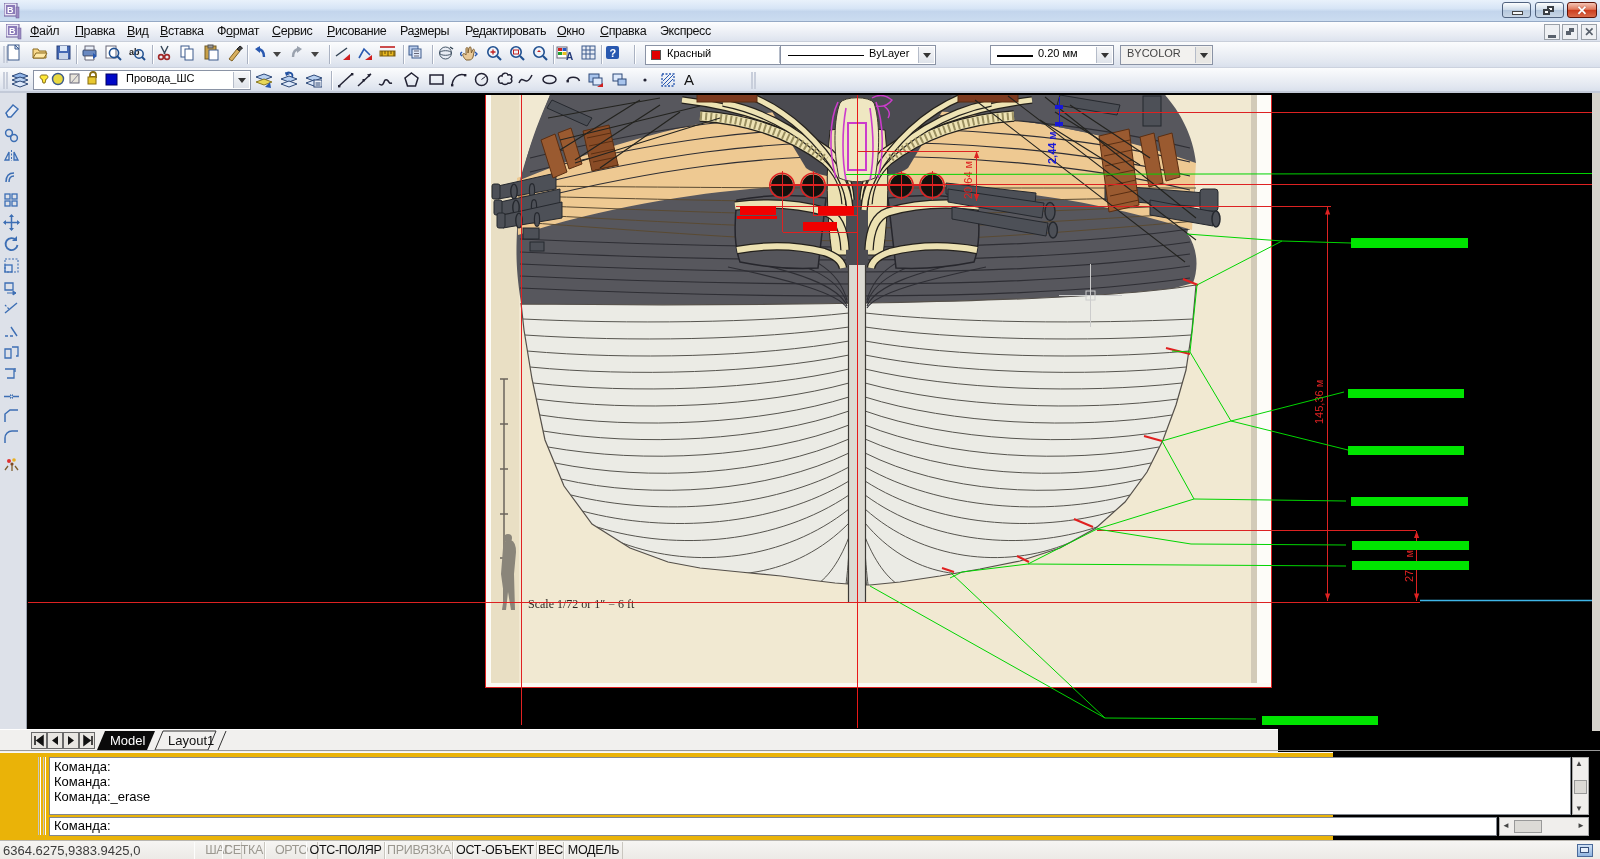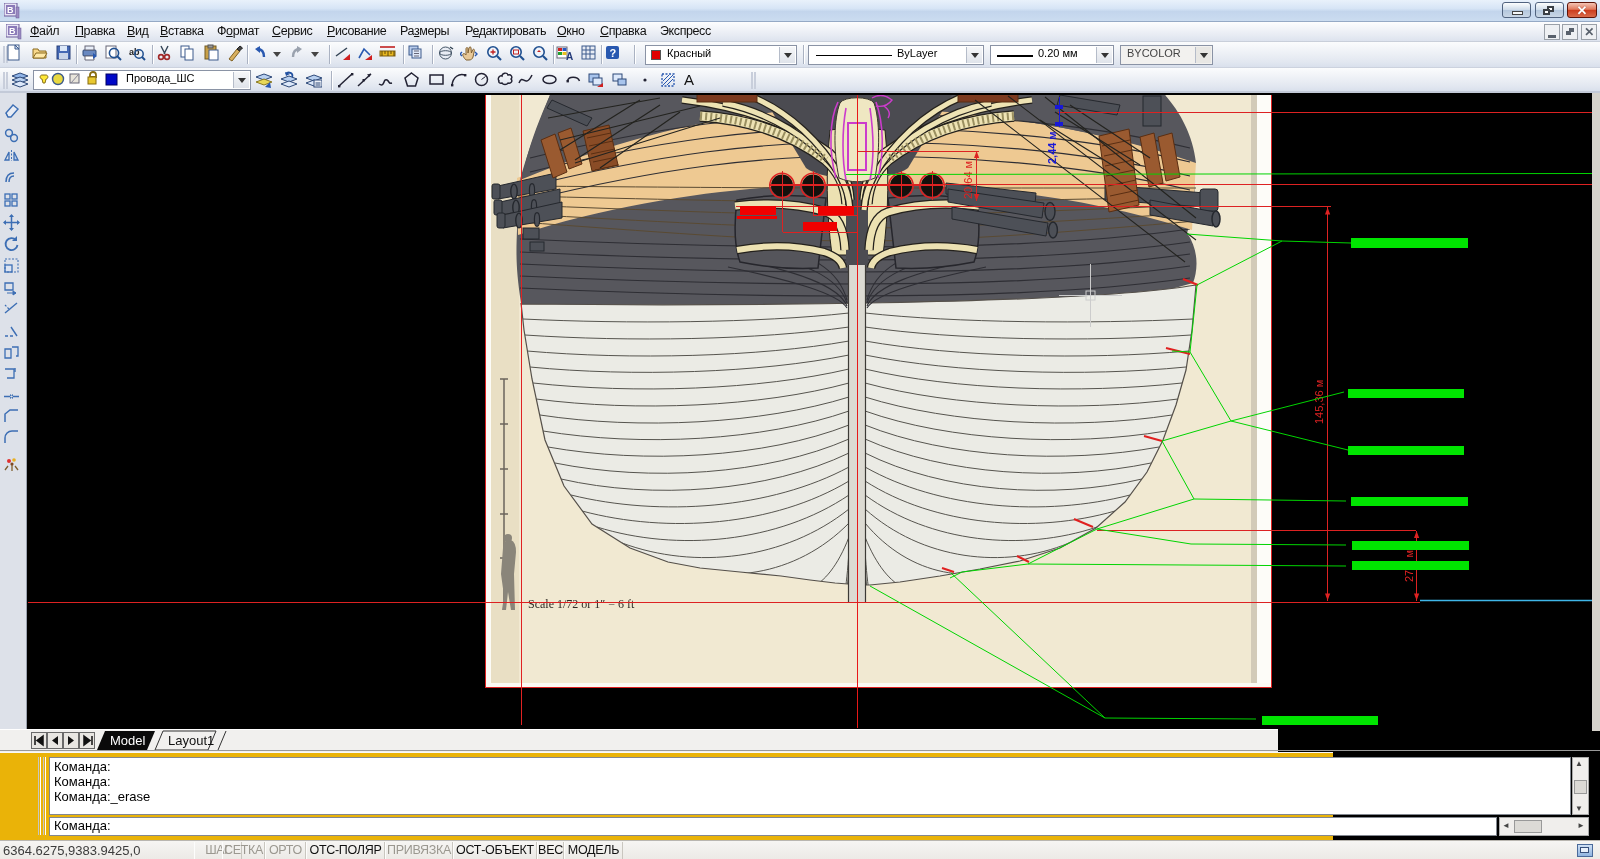--- a/index.html
+++ b/index.html
@@ -196,21 +196,21 @@
         <rect x="2" y="2" width="13" height="13" rx="2" fill="#2858b0"></rect>
         <text x="5.5" y="13" font-size="11" font-weight="bold" fill="#fff">?</text>
       </svg></span>
     <span class="sep" style="left:634px"></span>
     <span class="combo" style="left:645px;top:3px;width:152px">
       <span class="abs" style="left:5px;top:4px;width:10px;height:10px;background:#e00000;border:1px solid #555"></span>
       <span class="abs" style="left:21px;top:1px">Красный</span>
       <span class="cbarrow"></span>
     </span>
     <span class="sep" style="left:803px"></span>
-    <span class="combo" style="left:808px;top:3px;width:176px">
+    <span class="combo" style="left:780px;top:3px;width:156px">
       <span class="abs" style="left:7px;top:9px;width:76px;height:1px;background:#000"></span>
       <span class="abs" style="left:88px;top:1px">ByLayer</span>
       <span class="cbarrow"></span>
     </span>
     <span class="combo" style="left:990px;top:3px;width:124px">
       <span class="abs" style="left:6px;top:8.5px;width:36px;height:2px;background:#000"></span>
       <span class="abs" style="left:47px;top:1px">0.20 мм</span>
       <span class="cbarrow"></span>
     </span>
     <span class="combo" style="left:1120px;top:3px;width:93px;background:#f2f1ef;color:#444">
@@ -683,21 +683,21 @@
  <span class="abs" style="left:1499px;top:64px;width:90px;height:19px;background:#f0eeec;border:1px solid #aaa">
    <span class="abs" style="left:2px;top:3px;font-size:8px;color:#444">◄</span>
    <span class="abs" style="left:14px;top:2px;width:28px;height:13px;background:#dcdad6;border:1px solid #999"></span>
    <span class="abs" style="right:3px;top:3px;font-size:8px;color:#444">►</span>
     </span>
 </div>
 <div id="statusbar" class="abs">
  <span class="abs" style="left:3px;top:2px;color:#3c3c3c">6364.6275,9383.9425,0</span>
  <span class="sbtn off" style="left:194px;width:48px">ШАГ</span>
  <span class="sbtn off" style="left:222px;width:43px">СЕТКА</span>
- <span class="sbtn off" style="left:265px;width:41px">ОРТО</span>
+ <span class="sbtn off" style="left:265px;width:53px">ОРТО</span>
  <span class="sbtn" style="left:306px;width:79px">ОТС-ПОЛЯР</span>
  <span class="sbtn off" style="left:385px;width:68px">ПРИВЯЗКА</span>
  <span class="sbtn" style="left:453px;width:84px">ОСТ-ОБЪЕКТ</span>
  <span class="sbtn" style="left:537px;width:27px">ВЕС</span>
  <span class="sbtn" style="left:564px;width:59px">МОДЕЛЬ</span>
  <span class="abs" style="left:1577px;top:3px;width:16px;height:13px;background:linear-gradient(#cfe0f4,#8fb4e0);border:1px solid #4a6a9a">
       <span class="abs" style="left:2px;top:2px;width:9px;height:6px;border:1px solid #36507c;background:#e8f0fa"></span>
     </span>
 </div>
 </body></html>

